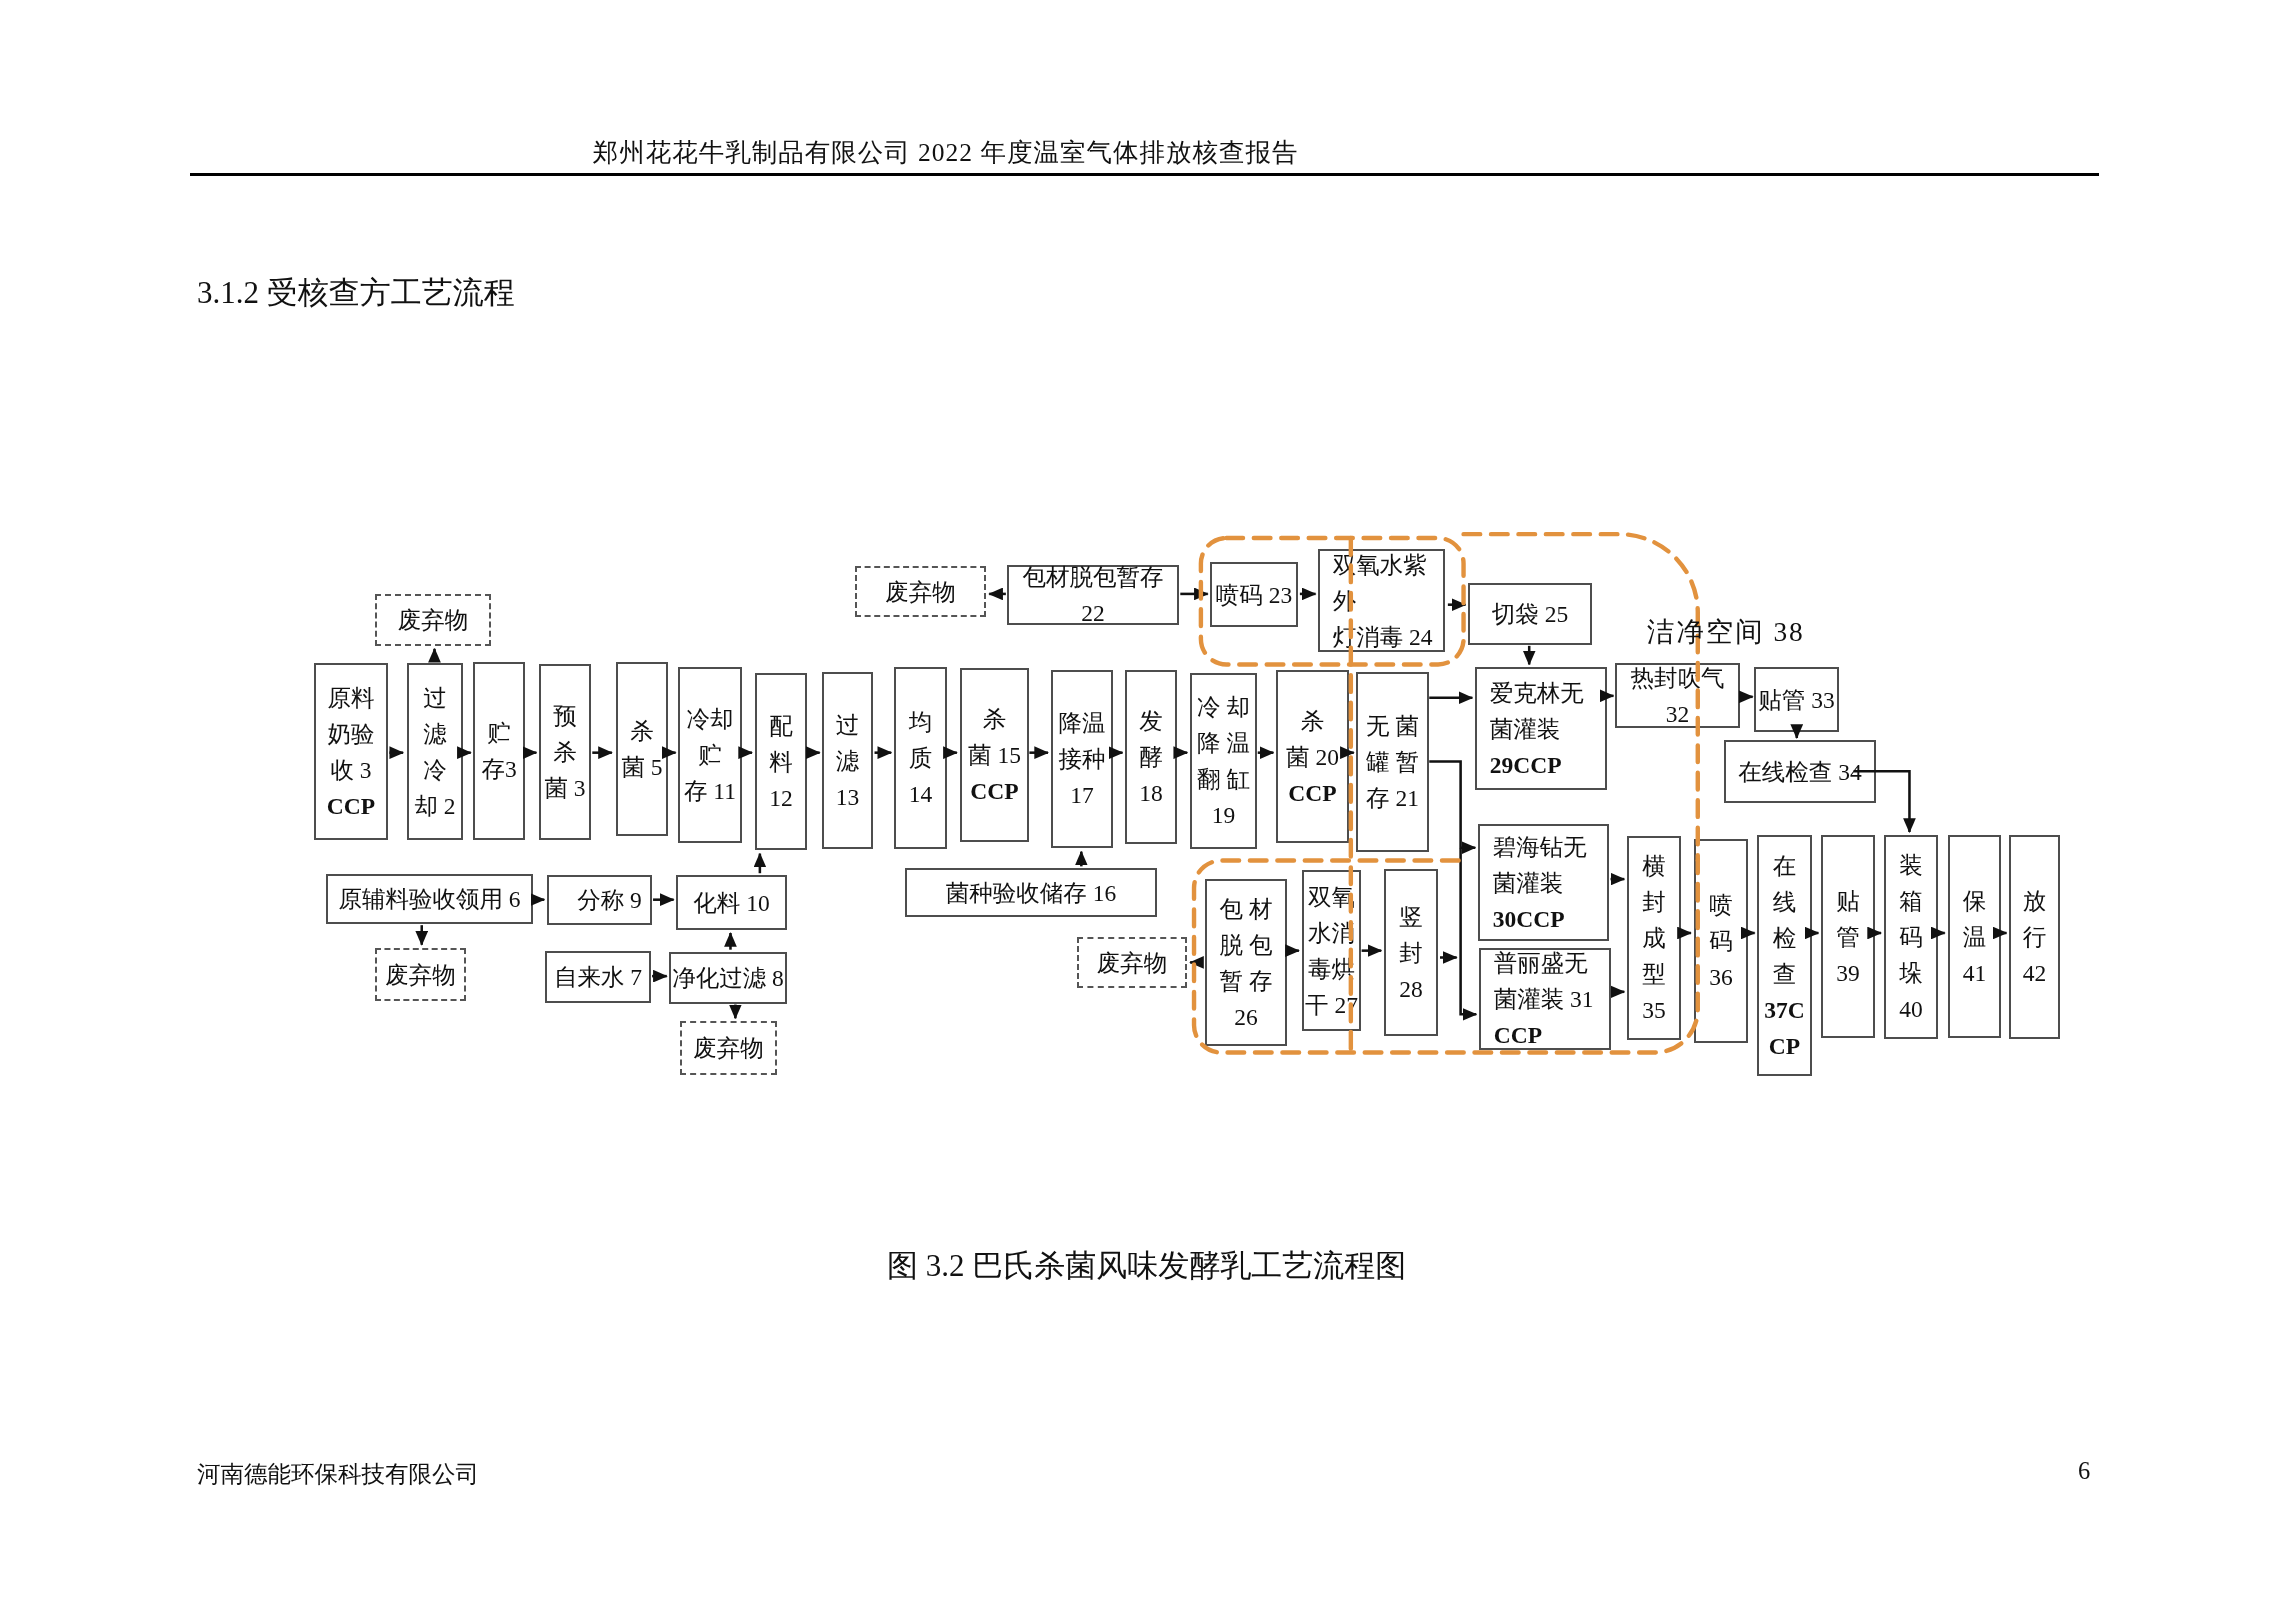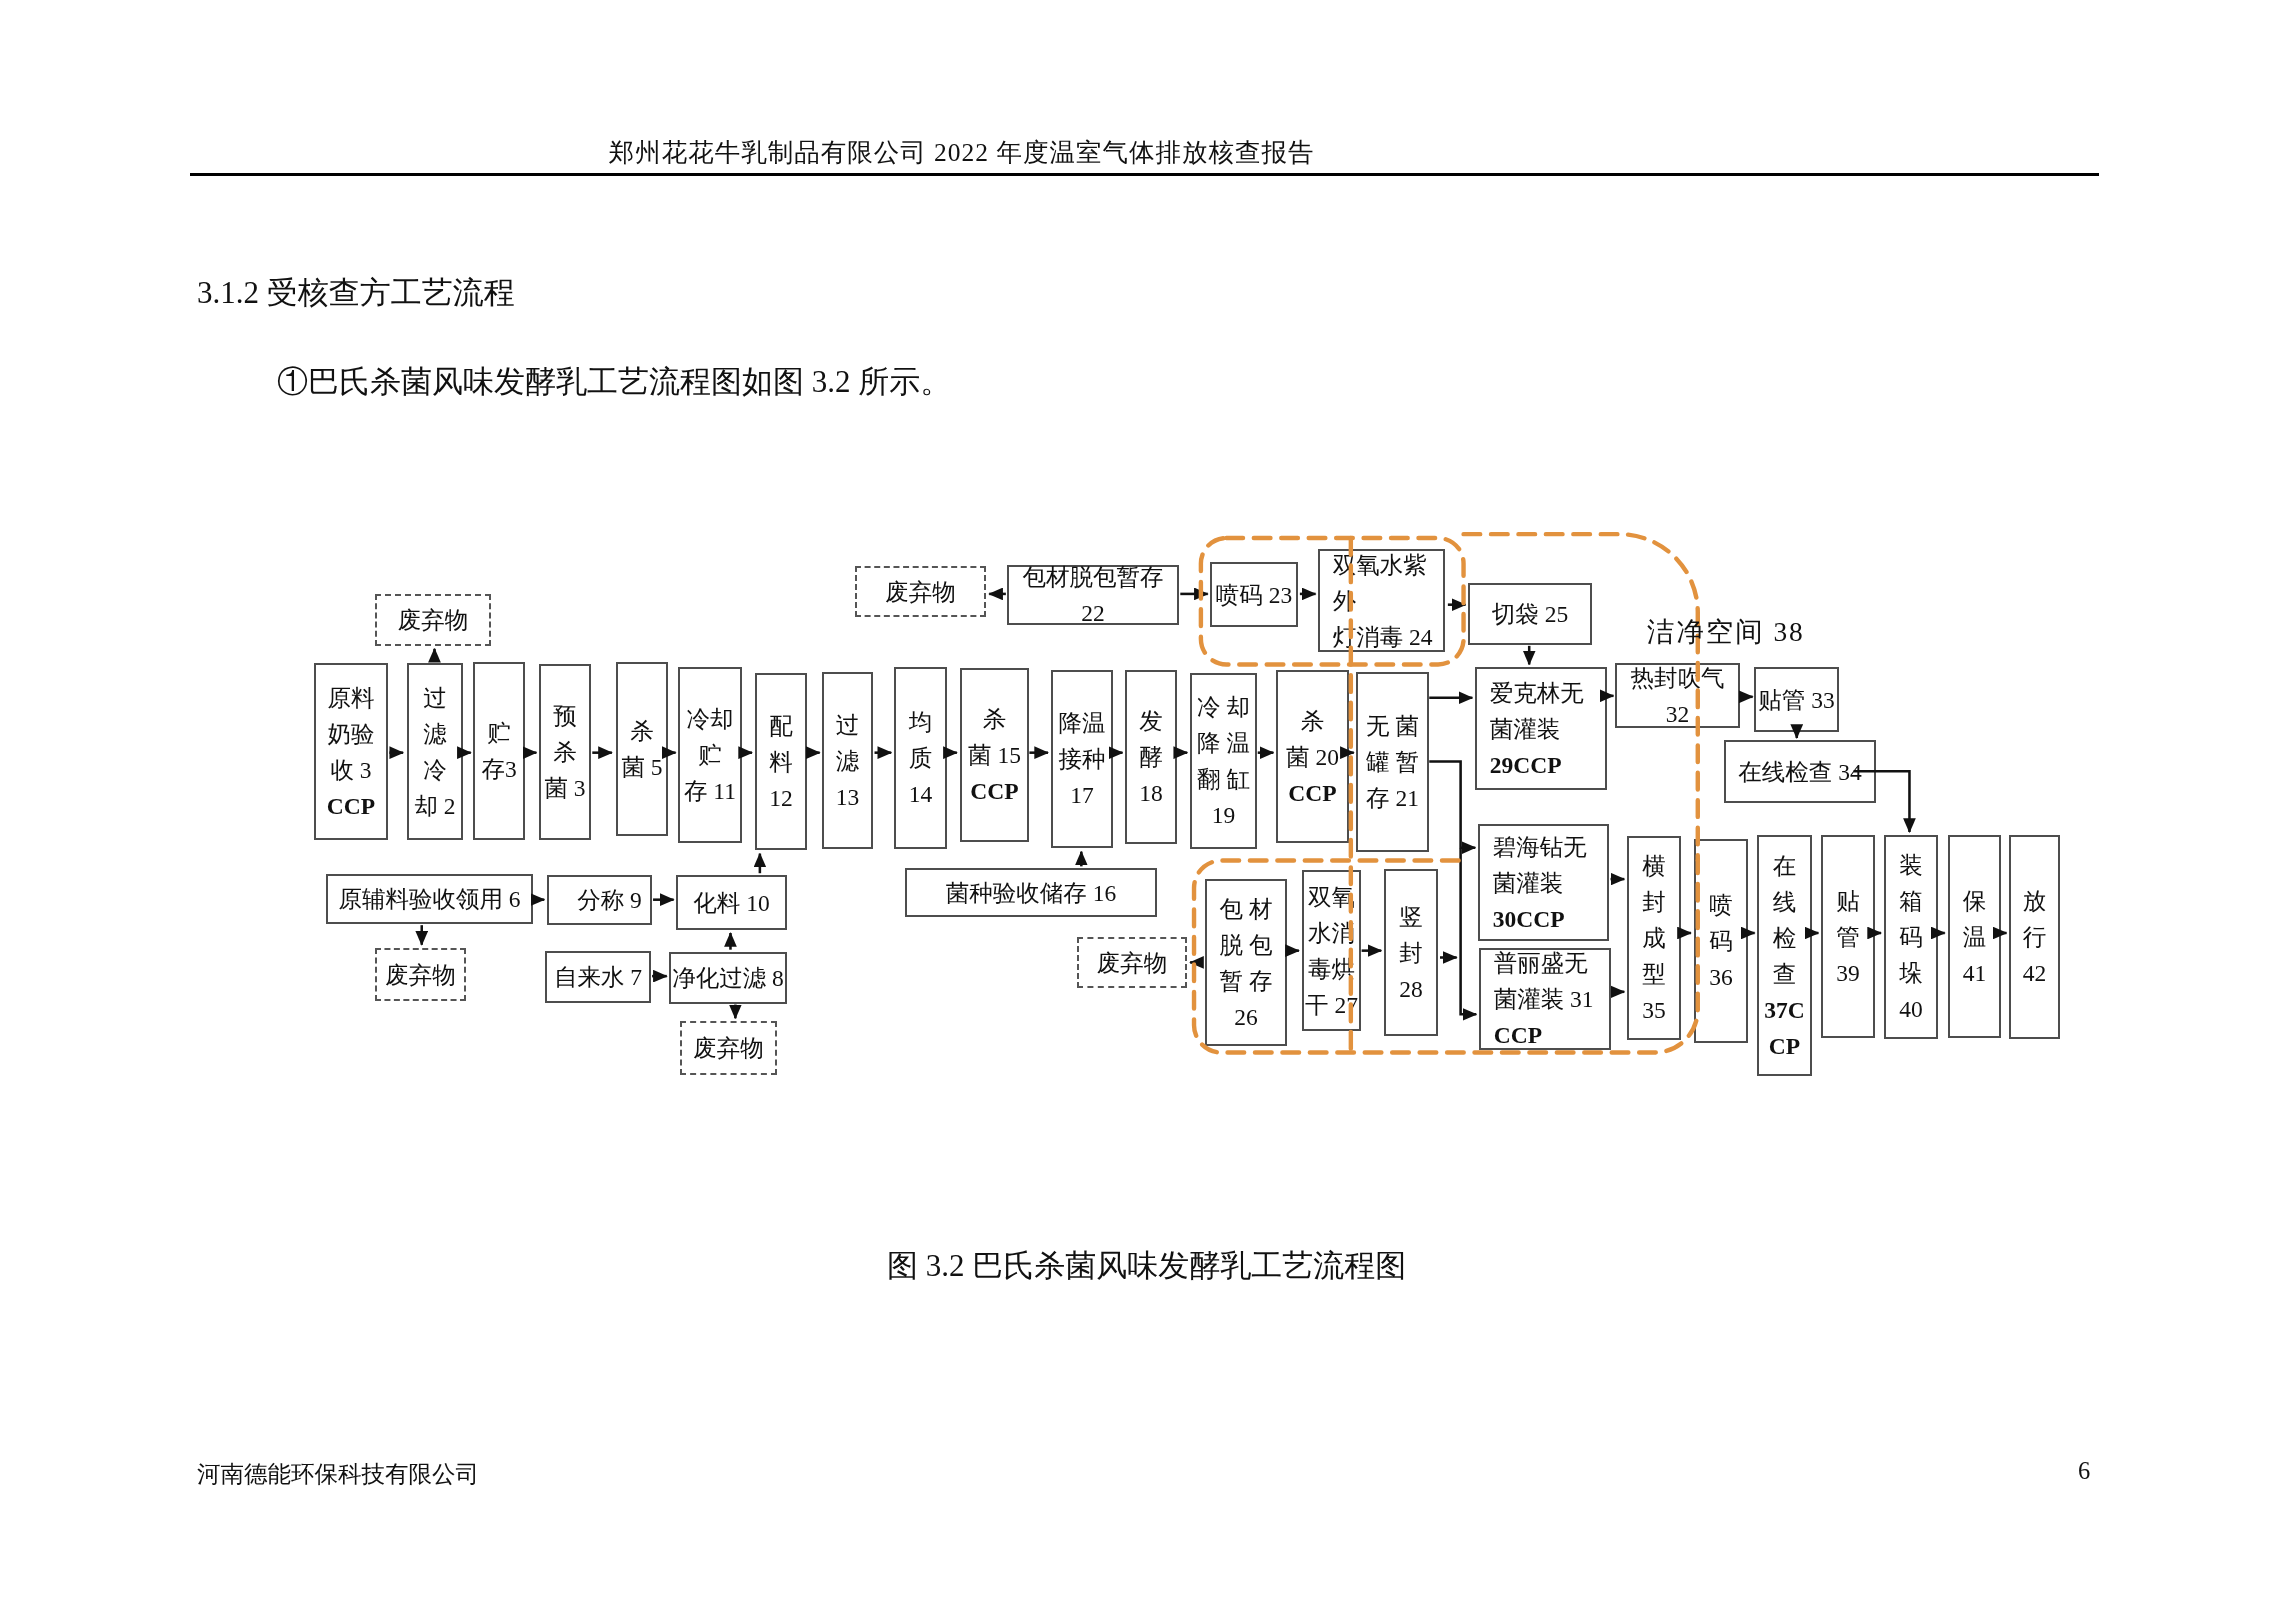--- a/index.html
+++ b/index.html
@@ -1,19 +1,19 @@
 <!DOCTYPE html>
 <html><head>
 <meta charset="utf-8">
 <style>
   html,body{margin:0;padding:0;background:#ffffff;}
   #page{position:relative;width:2293px;height:1621px;background:#fff;overflow:hidden;
         font-family:"Liberation Serif","DejaVu Serif",serif;color:#111;}
   .abs{position:absolute;}
-  #header-title{top:135px;left:0;width:1891px;text-align:center;font-size:25.5px;letter-spacing:1px;padding-left:16px;}
+  #header-title{top:135px;left:0;width:1891px;text-align:center;font-size:25.5px;letter-spacing:1px;}
   #header-rule{top:173px;left:190px;width:1909px;height:2.9px;background:#000;}
   #section-heading{top:272px;left:197px;font-size:31px;}
   #intro-text{top:361px;left:277px;font-size:31px;}
   #figure-caption{top:1245px;left:0;width:2293px;text-align:center;font-size:31px;}
   #footer-company{top:1458px;left:197px;font-size:23.5px;}
   #page-number{top:1457px;left:2078px;font-size:24.5px;}
   #clean-space-label{font-size:27.4px;letter-spacing:2px;}
   .node{position:absolute;border:2px solid #4d4d4d;background:#fff;box-sizing:border-box;
         display:flex;flex-direction:column;align-items:center;justify-content:center;
         font-size:23.5px;line-height:36px;text-align:center;z-index:2;}
@@ -25,21 +25,20 @@
   #clean-space-boundary{z-index:4;}
 </style>
 </head>
 <body>
 
 <div id="page">
 
   <div class="abs" id="header-title">郑州花花牛乳制品有限公司 2022 年度温室气体排放核查报告</div>
   <div class="abs" id="header-rule"></div>
   <div class="abs" id="section-heading">3.1.2  受核查方工艺流程</div>
-  <div class="abs" id="intro-text">①巴氏杀菌风味发酵乳工艺流程图如图 3.2 所示。</div>
 
   <div class="abs" id="flowchart" style="left:0;top:0;width:2293px;height:1621px;">
 
     <svg class="layer" id="flow-connectors" width="2293" height="1621" viewBox="0 0 2339 1654">
       <defs>
         <marker id="ah" markerWidth="15" markerHeight="13" refX="14" refY="6.5" orient="auto" markerUnits="userSpaceOnUse">
           <path d="M0,0 L15,6.5 L0,13 z" fill="#111"></path>
         </marker>
       </defs>
       <g stroke="#111" stroke-width="2.6" fill="none" marker-end="url(#ah)">

